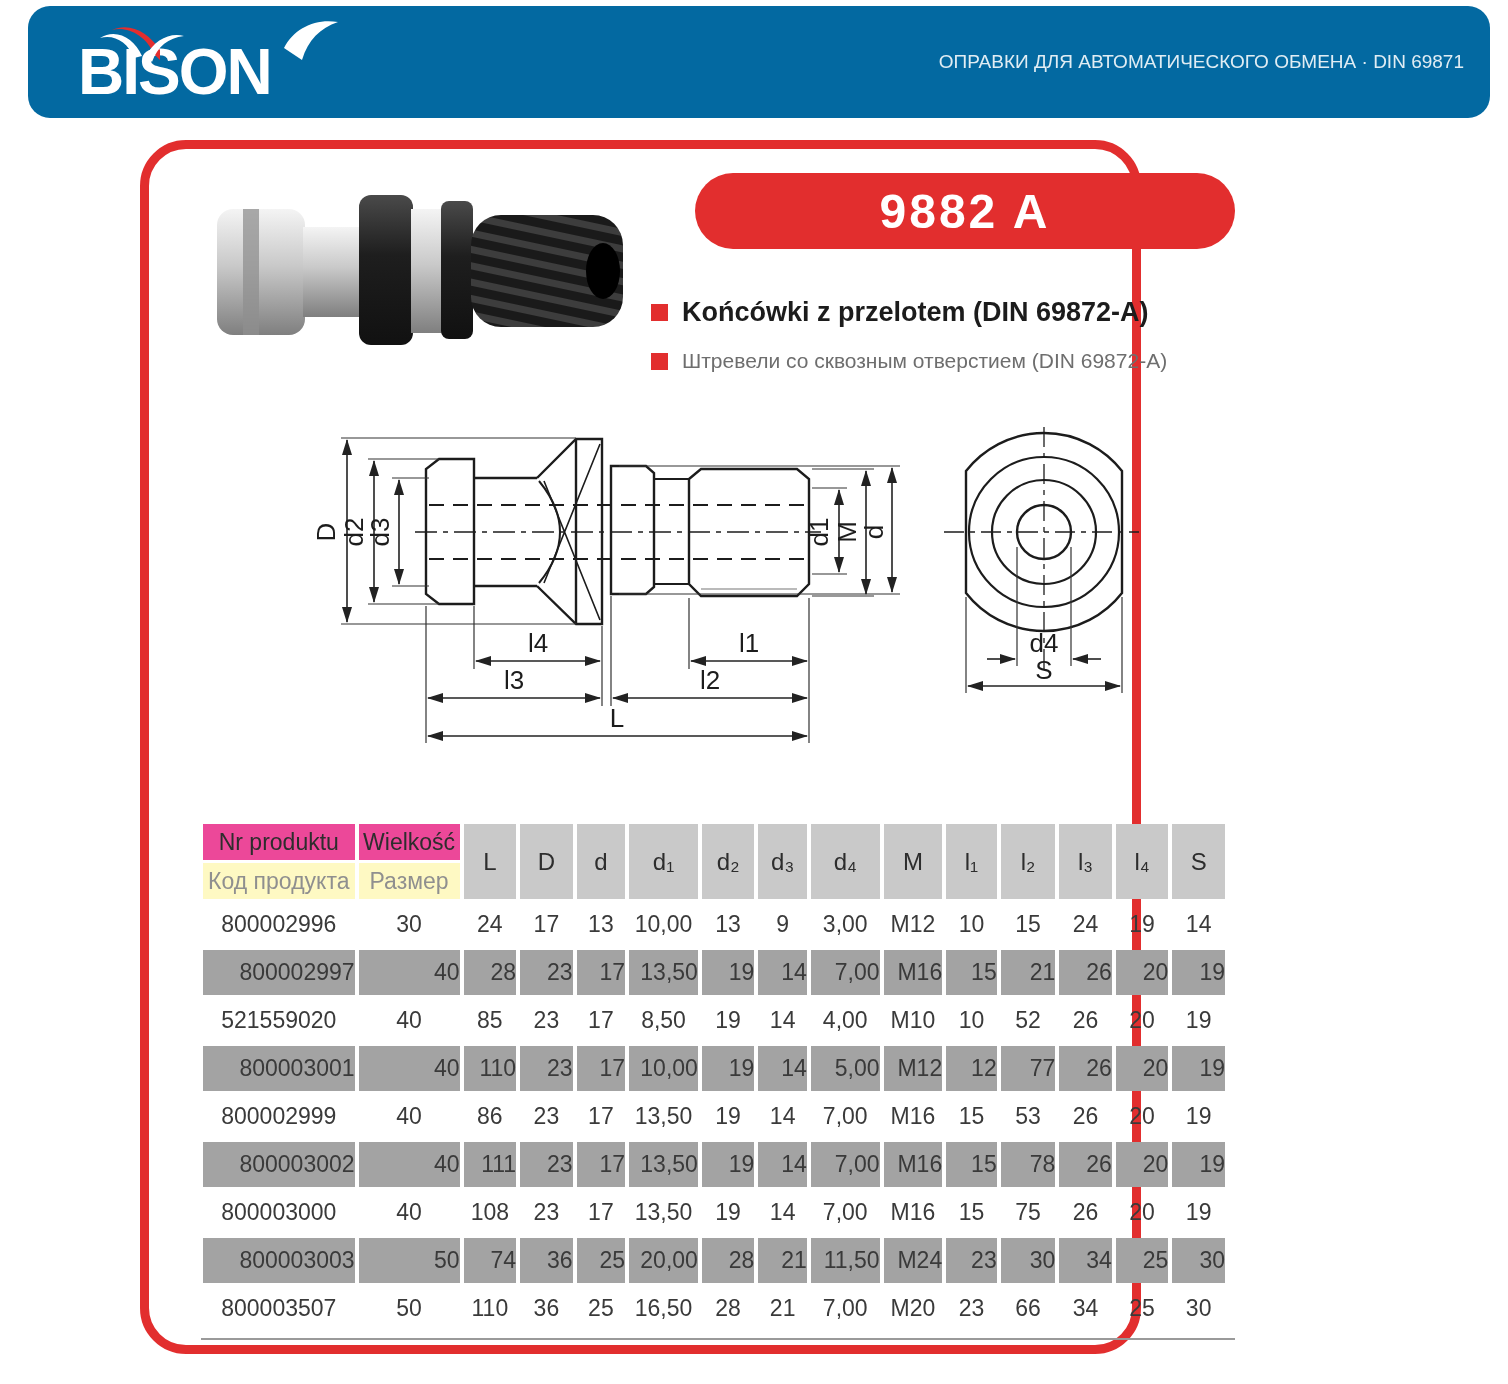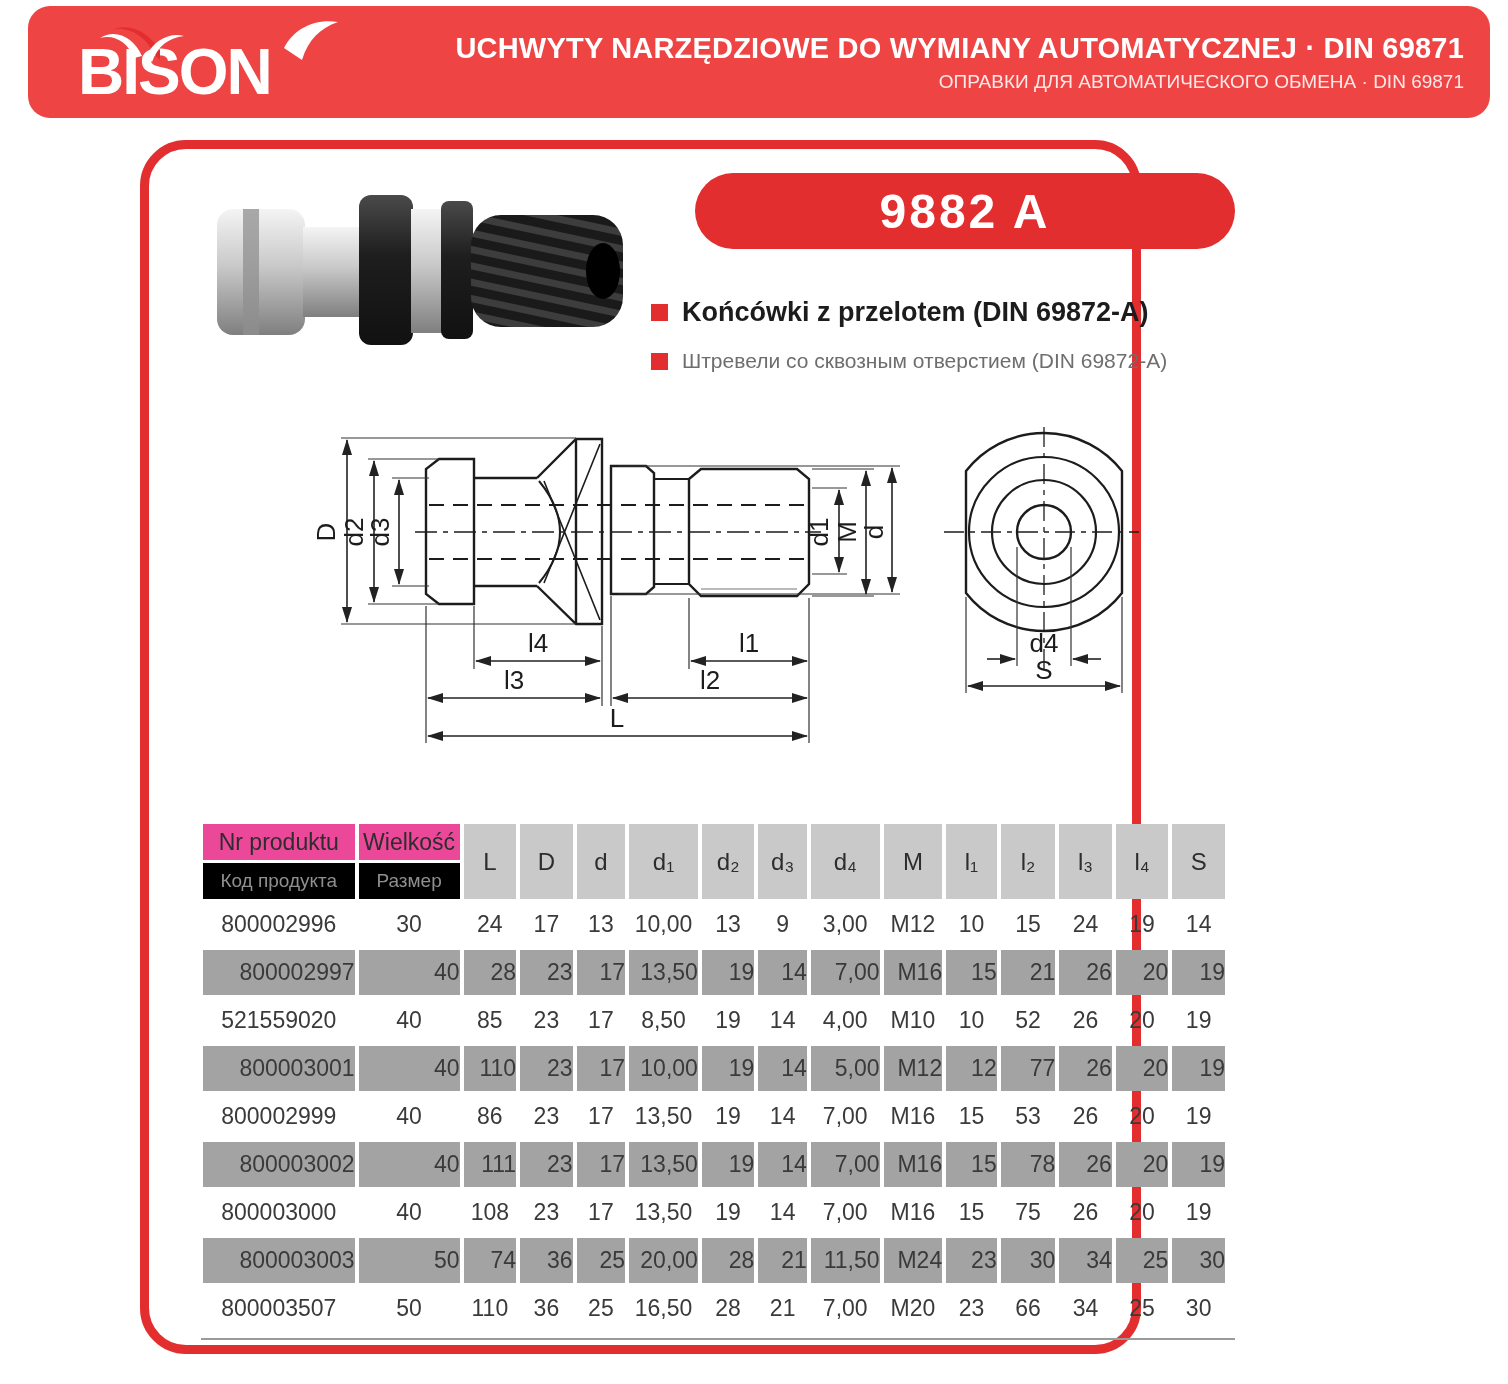--- a/index.html
+++ b/index.html
@@ -5,21 +5,21 @@
   * { margin:0; padding:0; box-sizing:border-box; }
   html,body { background:#ffffff; }
   body {
     width:1508px; height:1384px; position:relative;
     font-family:"Liberation Sans", sans-serif;
     overflow:hidden;
   }
   
   .header-bar {
     position:absolute; left:28px; top:6px; width:1462px; height:112px;
-    background:#ef4444; border-radius:22px;
+    background:#0369a1; border-radius:22px;
     display:flex; align-items:center;
   }
   .logo-wrap { position:absolute; left:48px; top:8px; width:268px; height:96px; }
   .titles {
     position:absolute; right:26px; top:0; height:100%;
     display:flex; flex-direction:column; justify-content:center; align-items:flex-end;
     gap:6px;
   }
   .title-pl { color:#ffffff; font-weight:bold; font-size:29px; letter-spacing:0.2px; white-space:nowrap; }
   .title-ru { color:rgba(255,255,255,0.88); font-weight:normal; font-size:19px; white-space:nowrap; }
@@ -49,21 +49,21 @@
 
   
   .table-wrap { position:absolute; left:50px; top:672px; width:1040px; }
   table.specs {
     border-collapse:separate; border-spacing:4px 3px;
     table-layout:fixed; width:1030px;
     font-size:23px; color:#3a3a3a;
   }
   table.specs th, table.specs td { text-align:center; vertical-align:middle; font-weight:normal; }
   th.name-top    { background:#ec4899; font-weight:bold; color:#2d2d2d; height:36px; font-size:23px; }
-  th.name-bottom { background:#000000; color:#8f8f8f; height:36px; font-size:19px; }
+  th.name-bottom { background:#fef9c3; color:#8f8f8f; height:36px; font-size:23px; }
   th.dim         { background:#c9c9c9; color:#2d2d2d; font-size:24px; }
   tbody td { height:45px; background:transparent; }
   tbody tr.pink td { background:#a3a3a3;text-align:right; }
   .table-endline { width:1034px; height:2px; background:#9a9a9a; margin:4px 0 0 2px; }
 </style>
 </head>
 <body>
 
 <div class="header-bar">
   <div class="logo-wrap">
@@ -71,21 +71,20 @@
       <text x="2" y="80" font-family="Liberation Sans, sans-serif" font-size="64" font-weight="bold" fill="#ffffff" letter-spacing="-2">BISON</text>
 
       <path d="M78,40 C70,22 52,12 36,16 C54,8 72,18 84,36 L84,46 Z" fill="#e22e2e"></path>
       <path d="M58,44 C52,28 38,20 24,24 C40,14 58,24 66,42 Z" fill="#ffffff"></path>
       <path d="M70,42 C78,26 94,18 108,22 C92,24 82,32 76,48 Z" fill="#ffffff"></path>
 
       <path d="M208,34 C218,14 240,4 262,8 C244,14 232,26 226,46 Z" fill="#ffffff"></path>
     </svg>
   </div>
   <div class="titles">
-    <div class="title-pl">UCHWYTY NARZĘDZIOWE DO WYMIANY AUTOMATYCZNEJ · DIN 69871</div>
     <div class="title-ru">ОПРАВКИ ДЛЯ АВТОМАТИЧЕСКОГО ОБМЕНА · DIN 69871</div>
   </div>
 </div>
 
 <div class="card">
 
   <div class="photo">
     <svg viewBox="0 0 440 230" width="440" height="230">
       <defs>
         <linearGradient id="silver" x1="0" y1="0" x2="0" y2="1">

